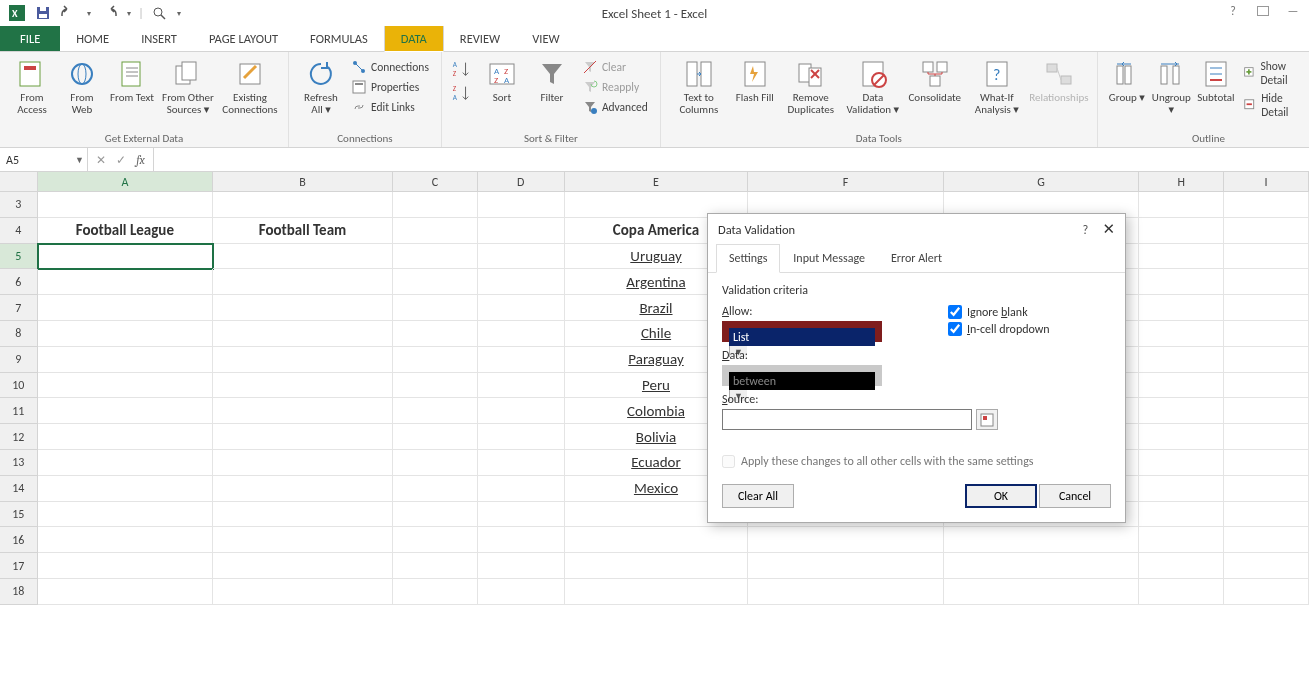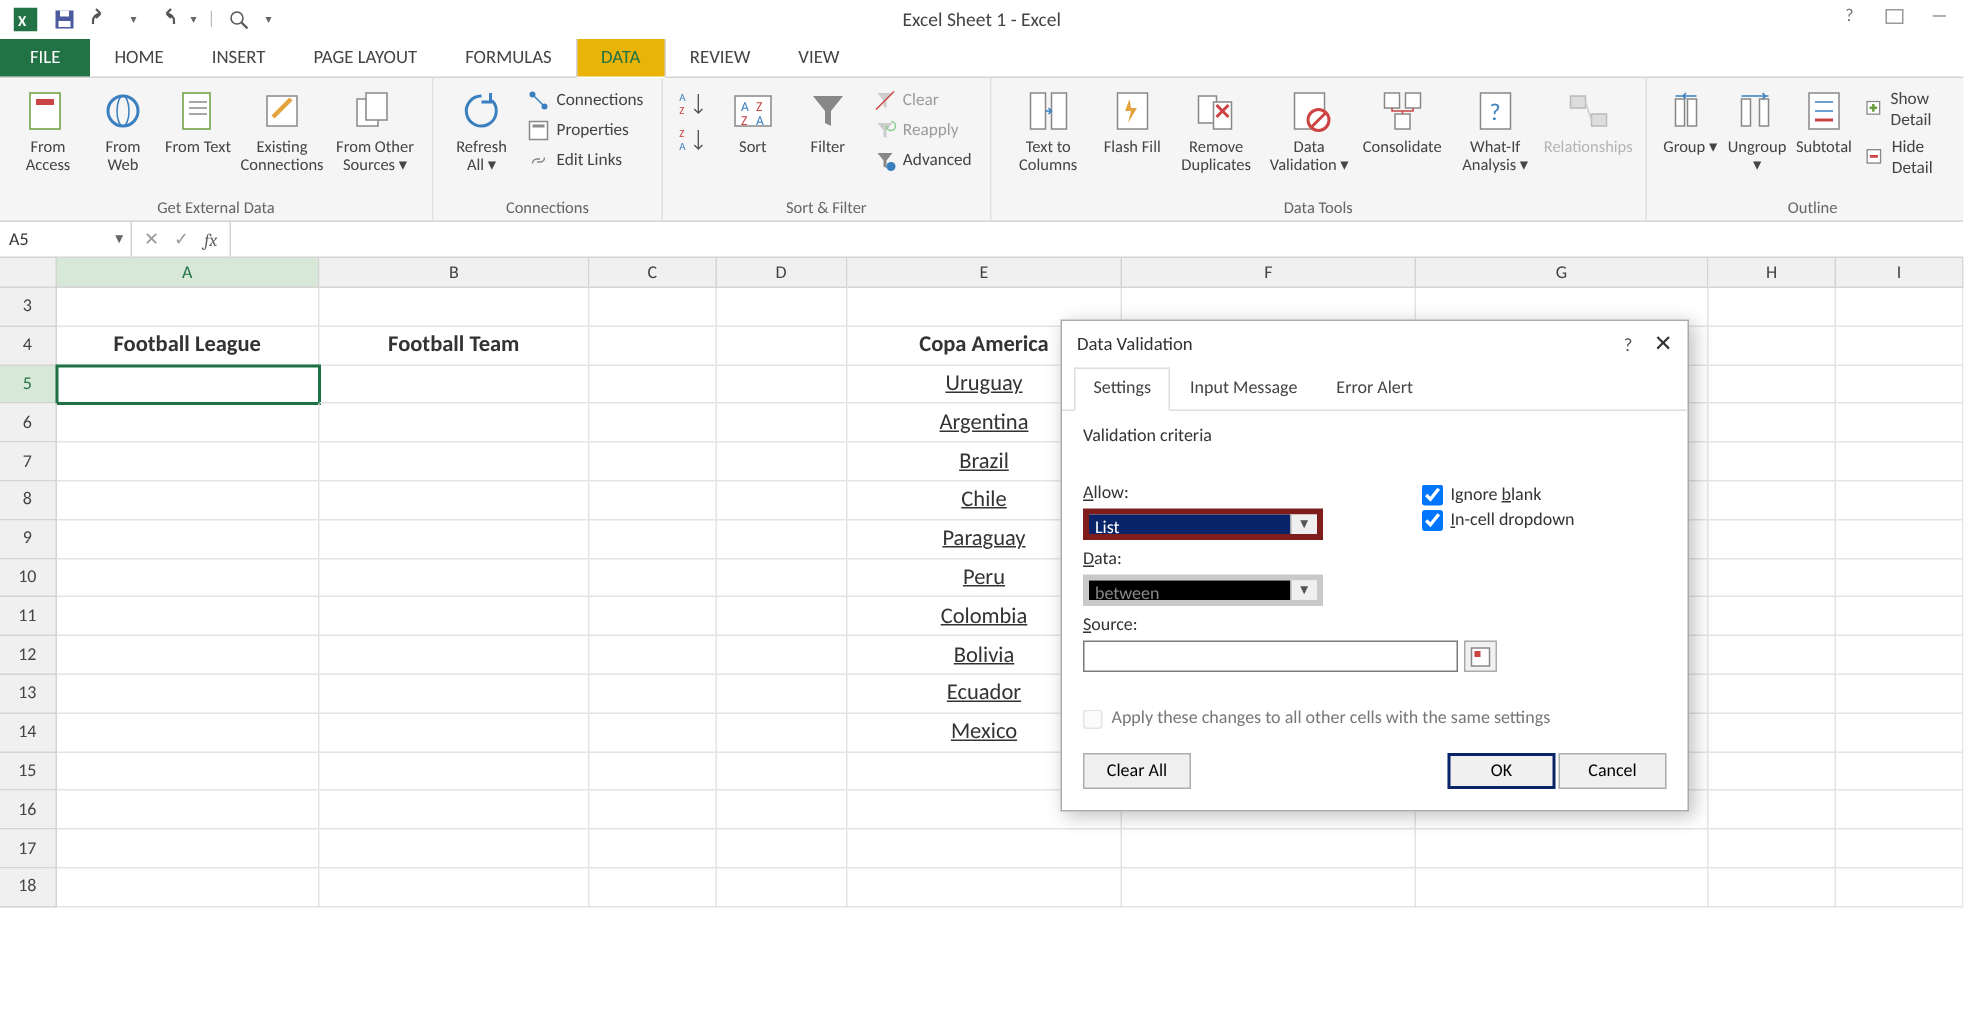--- a/index.html
+++ b/index.html
@@ -69,26 +69,26 @@
 
 
 .dialog { position:absolute; left:707px; top:213px; width:419px; background:#fff; border:1px solid #aaa; box-shadow:3px 3px 12px rgba(0,0,0,.25); font-size:12px;}
 .dlg-title{ padding:6px 10px; font-size:12.5px; display:flex; justify-content:space-between; align-items:center;}
 .dlg-title .help{ color:#555;}
 .dlg-title .x{ font-size:15px; color:#333; cursor:pointer;}
 .dlg-tabs{ display:flex; padding:0 8px; border-bottom:1px solid #ddd;}
 .dlg-tabs .dt{ padding:6px 12px; border:1px solid transparent; cursor:pointer; color:#444;}
 .dlg-tabs .dt.active{ border:1px solid #ddd; border-bottom:1px solid #fff; margin-bottom:-1px; background:#fff;}
 .dlg-body{ padding:10px 14px 6px;}
-.dlg-body .section{ font-size:12px; color:#333; margin-bottom:22px;}
+.dlg-body .section{ font-size:12px; color:#333; margin-bottom:5px;}
 .twocol{ display:flex; gap:26px;}
 .leftcol{ width:160px;}
 .fieldlbl{ font-size:12px; color:#333; margin:2px 0 3px;}
 .fieldlbl u{text-decoration:underline;}
-.combo{ display:flex; height:21px; border:4px solid #7f1d1d;}
+.combo{ display:flex; height:21px; border:7px solid #7f1d1d;flex-direction:column;}
 .combo.sel .cval{ background:#0a246a; color:#fff;}
 .combo .cval{ flex:1; padding:2px 4px; font-size:12px;}
 .combo .cbtn{ width:18px; border-left:1px solid #aaa; background:#efefef; display:flex; align-items:center; justify-content:center; font-size:9px; color:#555;}
 .combo.disabled{ border-color:#c9c9c9;}
 .combo.disabled .cval{ color:#888; background:#000000;}
 .srcwrap{ display:flex; gap:4px; align-items:center;}
 .srcbox{ flex:1; height:21px; border:1px solid #7a7a7a; background:#fff;}
 .rangebtn{ width:22px; height:21px; border:1px solid #aaa; background:#f1f1f1; display:flex;align-items:center;justify-content:center;}
 .chk{ display:flex; align-items:center; gap:5px; margin:3px 0; font-size:12px;padding-left:40px;}
 .chk input{ width:14px; height:14px;}
@@ -186,34 +186,34 @@
               <line x1="10" y1="10" x2="22" y2="10" stroke="#888"></line>
               <line x1="10" y1="14" x2="22" y2="14" stroke="#888"></line>
               <line x1="10" y1="18" x2="22" y2="18" stroke="#888"></line>
             </svg>
           </span>
           <span>From Text</span>
         </div>
       <div class="bigbtn w60">
           <span class="ic">
             <svg viewBox="0 0 32 32">
+              <rect x="4" y="8" width="14" height="18" fill="#fff" stroke="#888"></rect>
+              <rect x="10" y="4" width="14" height="18" fill="#fff" stroke="#888"></rect>
+            </svg>
+          </span>
+          <span>From Other Sources ▾</span>
+        </div>
+      <div class="bigbtn w60">
+          <span class="ic">
+            <svg viewBox="0 0 32 32">
               <rect x="6" y="6" width="20" height="20" fill="#fff" stroke="#888"></rect>
               <path d="M10 20 L22 8" stroke="#e6a23c" stroke-width="3"></path>
             </svg>
           </span>
           <span>Existing Connections</span>
-        </div>
-      <div class="bigbtn w60">
-          <span class="ic">
-            <svg viewBox="0 0 32 32">
-              <rect x="4" y="8" width="14" height="18" fill="#fff" stroke="#888"></rect>
-              <rect x="10" y="4" width="14" height="18" fill="#fff" stroke="#888"></rect>
-            </svg>
-          </span>
-          <span>From Other Sources ▾</span>
         </div>
     </div>
     <div class="glabel">Get External Data</div>
   </div>
 
   <div class="rgroup">
     <div class="body">
       <div class="bigbtn">
           <span class="ic">
             <svg viewBox="0 0 32 32">

